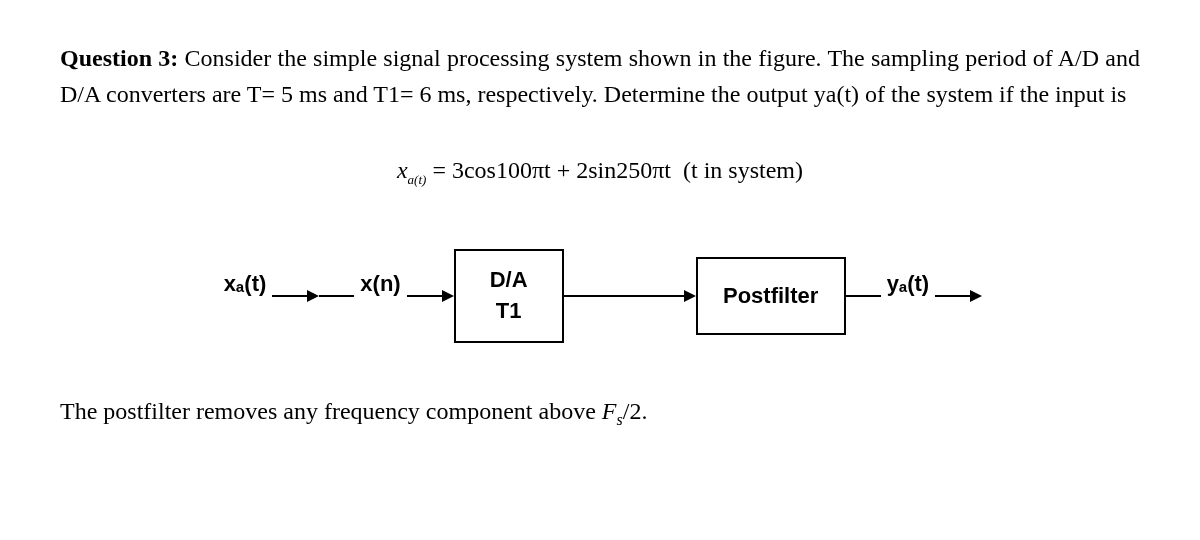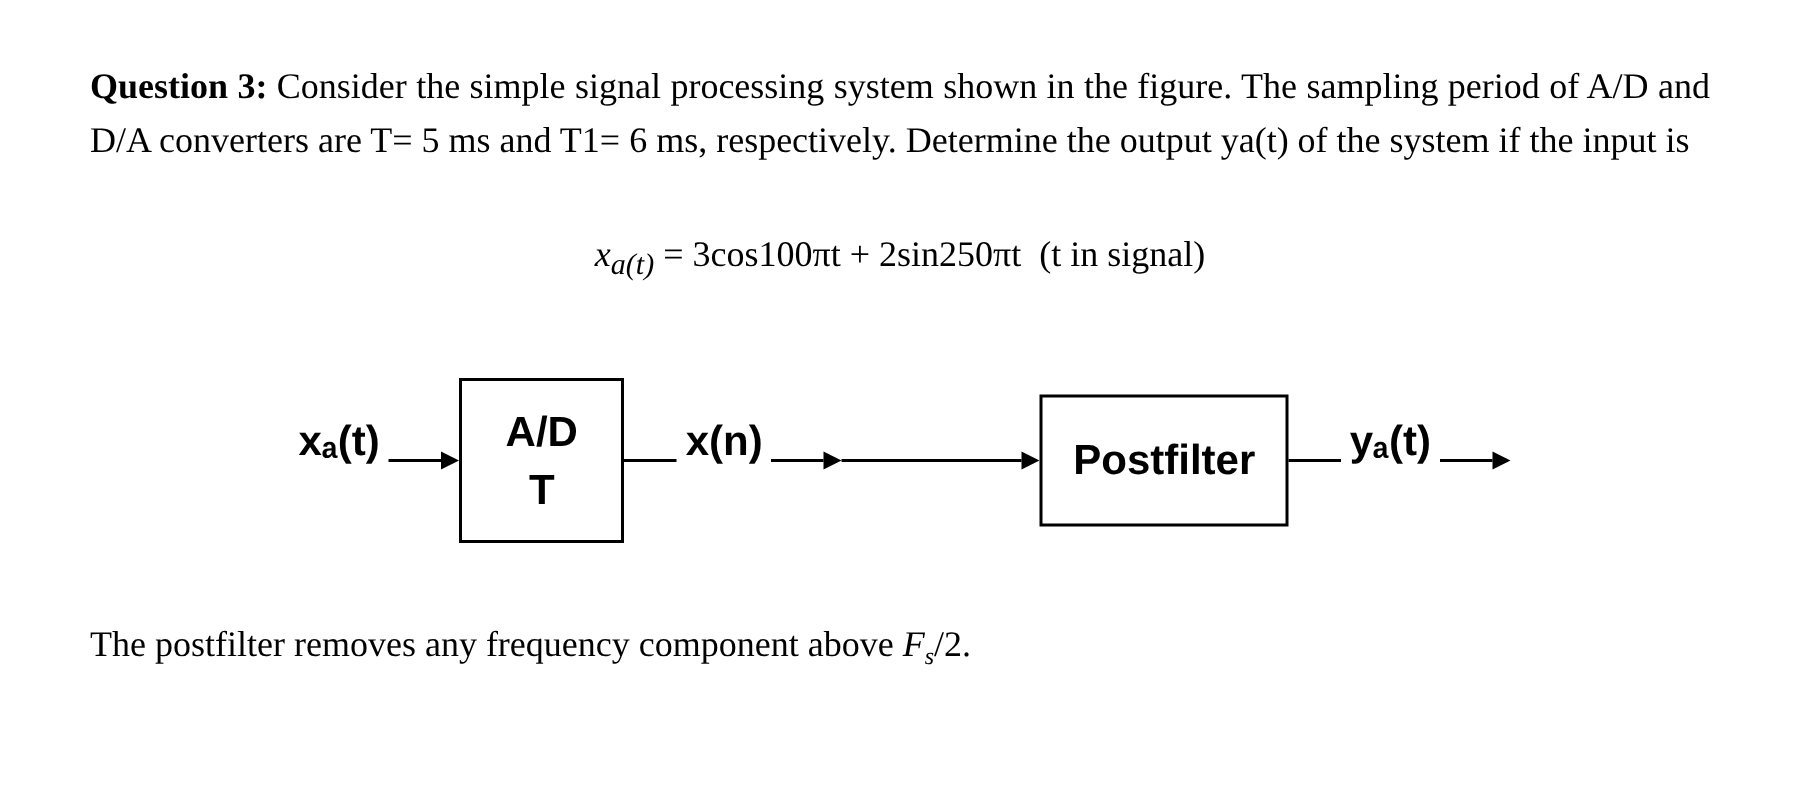--- a/index.html
+++ b/index.html
@@ -24,36 +24,36 @@
     .question-text .bold {
       font-weight: bold;
       margin-top: 28px;
     }
     .equation-line {
       text-align: center;
       margin-bottom: 60px;
       font-size: 24px;
     }
     .equation-line .sub {
-      font-size: 20px;
+      font-size: 13px;
       font-style: italic;
       vertical-align: sub;
     }
     .equation-line .var {
       font-style: italic;
     }
     .diagram {
       display: flex;
       align-items: center;
       justify-content: center;
       gap: 0;
       margin-bottom: 50px;
       font-family: Arial, Helvetica, sans-serif;
       font-weight: bold;
-      font-size: 28px;
+      font-size: 22px;
       margin-left: 120px;
       margin-right: 120px;
     }
     .signal-label {
       white-space: nowrap;
       margin: 0 6px 26px 6px;
     }
     .block {
       border: 2.5px solid #000;
       padding: 14px 28px;
@@ -104,48 +104,48 @@
 </head>
 <body>
 
 <div class="question-text">
   <span class="bold">Question 3:</span><span> Consider the simple signal processing system shown in the figure. The sampling period of A/D and D/A converters are T= 5 ms and T1= 6 ms, respectively. Determine the output ya(t) of the system if the input is</span>
 </div>
 
 <div class="equation-line">
   <span class="var">x</span><span class="sub">a(t)</span>
   <span>= 3cos100πt + 2sin250πt</span>
-  &nbsp;<span>(t in signal)</span>
+  &nbsp;<span>(t in system)</span>
 </div>
 
 <div class="diagram">
 
   <div class="signal-label">xₐ(t)</div>
 
   <div class="arrow-row">
     <div class="arrow-line short"></div>
     <div class="arrow-head"></div>
   </div>
 
-  <div class="block">
-    <div>A/D</div>
-    <div>T</div>
-  </div>
 
   <div class="arrow-row">
     <div class="arrow-line short"></div>
   </div>
 
   <div class="signal-label">x(n)</div>
 
   <div class="arrow-row">
     <div class="arrow-line short"></div>
     <div class="arrow-head"></div>
   </div>
 
+  <div class="block">
+    <div>D/A</div>
+    <div>T1</div>
+  </div>
 
   <div class="arrow-row">
     <div class="arrow-line long"></div>
     <div class="arrow-head"></div>
   </div>
 
   <div class="block postfilter">
     <div>Postfilter</div>
   </div>
 

